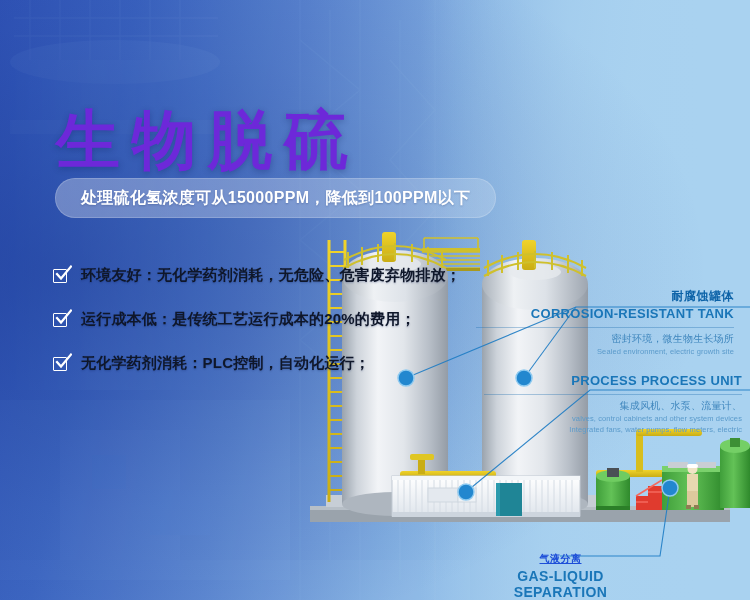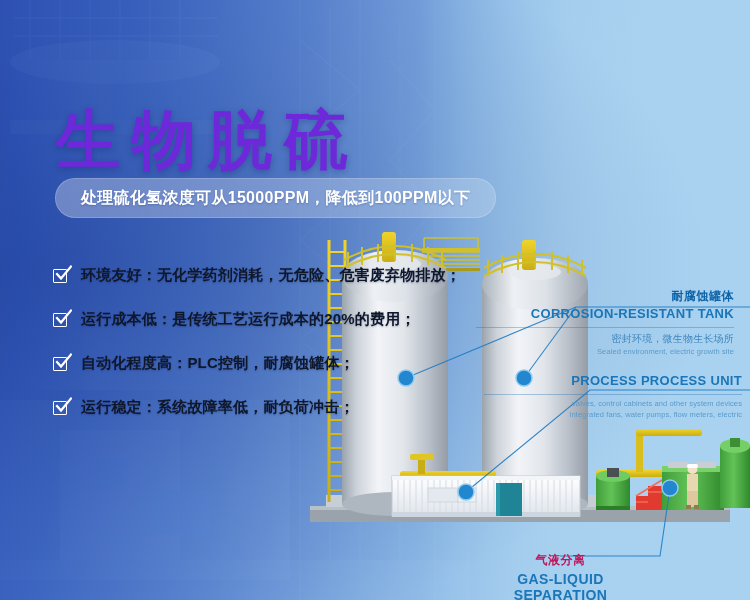--- a/index.html
+++ b/index.html
@@ -71,21 +71,21 @@
 
   
   .callout{position:absolute;text-align:right;}
   .co-title{font-size:12px;font-weight:bold;color:#0d63a8;letter-spacing:.5px;line-height:1.35;}
   .co-en{font-size:13px;font-weight:bold;color:#1a76b8;letter-spacing:.3px;line-height:1.5;}
   .co-rule{height:1px;background:rgba(30,110,175,.35);margin:3px 0 3px auto;}
   .co-sub{font-size:10px;color:#3f86bd;line-height:1.55;letter-spacing:.2px;}
   .co-suben{font-size:7.5px;color:#5b9bcb;line-height:1.5;letter-spacing:.1px;}
 
   .callout-bottom{position:absolute;text-align:center;}
-  .cb-title{font-size:12px;font-weight:bold;color:#be185d;letter-spacing:.5px;}
+  .cb-title{font-size:10px;font-weight:bold;color:#1d4ed8;letter-spacing:.5px;text-decoration:underline;}
   .cb-en{font-size:14px;font-weight:bold;color:#1a76b8;letter-spacing:.4px;margin-top:2px;}
 
   .leaders{position:absolute;inset:0;pointer-events:none;}
 
   
   .illus{position:absolute;left:300px;top:218px;width:450px;height:330px;}
 </style>
 </head>
 <body>
 
@@ -315,45 +315,37 @@
       <span class="bullet-text">运行成本低：是传统工艺运行成本的20%的费用；</span>
     </div>
 
     <div class="bullet">
       <span class="cb">
         <span class="box"></span>
         <svg class="tick" viewBox="0 0 18 18">
             <path d="M3 9 L7 13.5 L17 1.5" stroke="#ffffff" stroke-width="2.2" fill="none" stroke-linecap="square"></path>
           </svg>
       </span>
-      <span class="bullet-text">自动化程度高：PLC控制，耐腐蚀罐体；</span>
+      <span class="bullet-text">无化学药剂消耗：PLC控制，自动化运行；</span>
     </div>
 
-    <div class="bullet">
-      <span class="cb">
-        <span class="box"></span>
-        <svg class="tick" viewBox="0 0 18 18">
-            <path d="M3 9 L7 13.5 L17 1.5" stroke="#ffffff" stroke-width="2.2" fill="none" stroke-linecap="square"></path>
-          </svg>
-      </span>
-      <span class="bullet-text">运行稳定：系统故障率低，耐负荷冲击；</span>
-    </div>
   </div>
 
   <div class="callout" style="right:16px;top:288px;width:262px;">
     <div class="co-title">耐腐蚀罐体</div>
     <div class="co-en">CORROSION-RESISTANT TANK</div>
     <div class="co-rule" style="width:258px;"></div>
     <div class="co-sub">密封环境，微生物生长场所</div>
     <div class="co-suben">Sealed environment, electric growth site</div>
   </div>
 
   <div class="callout" style="right:8px;top:371px;width:262px;">
     <div class="co-en">PROCESS PROCESS UNIT</div>
     <div class="co-rule" style="width:258px;"></div>
+    <div class="co-sub">集成风机、水泵、流量计、</div>
     <div class="co-suben">valves, control cabinets and other system devices</div>
     <div class="co-suben">Integrated fans, water pumps, flow meters, electric</div>
   </div>
 
   <div class="callout-bottom" style="left:498px;top:552px;width:125px;">
     <div class="cb-title">气液分离</div>
     <div class="cb-en">GAS-LIQUID SEPARATION</div>
   </div>
 
 </div>

